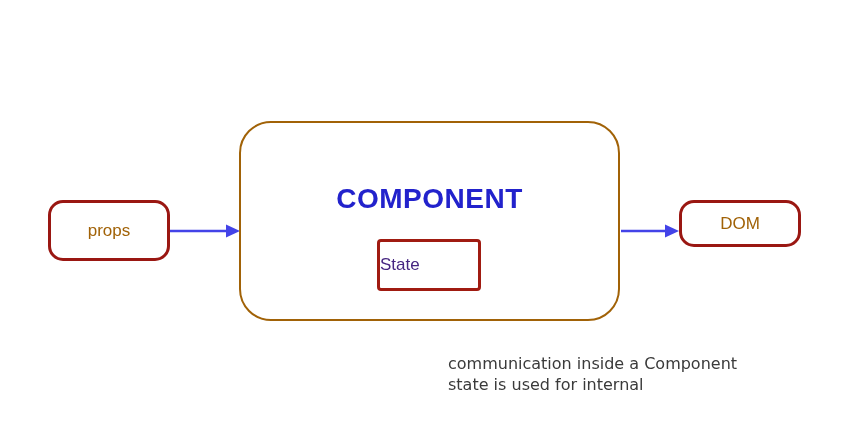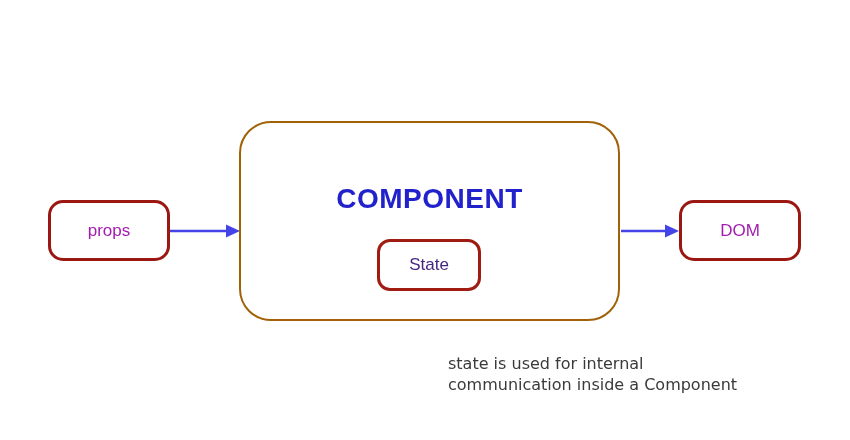--- a/index.html
+++ b/index.html
@@ -20,33 +20,33 @@
     background: #ffffff;
     display: flex;
     align-items: center;
     justify-content: center;
     box-sizing: border-box;
   }
   .small-node {
     border: 3px solid #9a1712;
     border-radius: 15px;
     font-size: 17px;
-    color: #a21caf;
+    color: #a16207;
   }
   .node-props {
     left: 48px;
     top: 200px;
     width: 122px;
     height: 61px;
   }
   .node-dom {
     left: 679px;
     top: 200px;
     width: 122px;
-    height: 61px;
+    height: 47px;
   }
   .node-component {
     left: 239px;
     top: 121px;
     width: 381px;
     height: 200px;
     border: 2px solid #a16207;
     border-radius: 32px;
   }
   .component-title {
@@ -61,24 +61,24 @@
     color: #2222cc;
   }
   .node-state {
     position: absolute;
     left: 136px;
     top: 116px;
     width: 104px;
     height: 52px;
     background: #ffffff;
     border: 3px solid #a01b11;
-    border-radius: 13px;
+    border-radius: 4px;
     display: flex;
     align-items: center;
-    justify-content: center;
+    justify-content: flex-start;
     font-size: 17px;
     color: #462580;
     box-sizing: border-box;
   }
   .arrow-svg {
     position: absolute;
     top: 220px;
   }
   .arrow-1 { left: 170px; }
   .arrow-2 { left: 621px; }
@@ -123,17 +123,17 @@
   <svg class="arrow-svg arrow-2" width="58" height="22" viewBox="0 0 58 22">
     <line class="arrow-line" x1="0" y1="11" x2="45" y2="11"></line>
     <polygon class="arrow-head" points="44,4.5 58,11 44,17.5"></polygon>
   </svg>
 
   <div class="node small-node node-dom">
     <span>DOM</span>
   </div>
 
   <div class="caption">
+    <div>communication inside a Component</div>
     <div>state is used for internal</div>
-    <div>communication inside a Component</div>
   </div>
 
 </div>
 
 </body></html>

